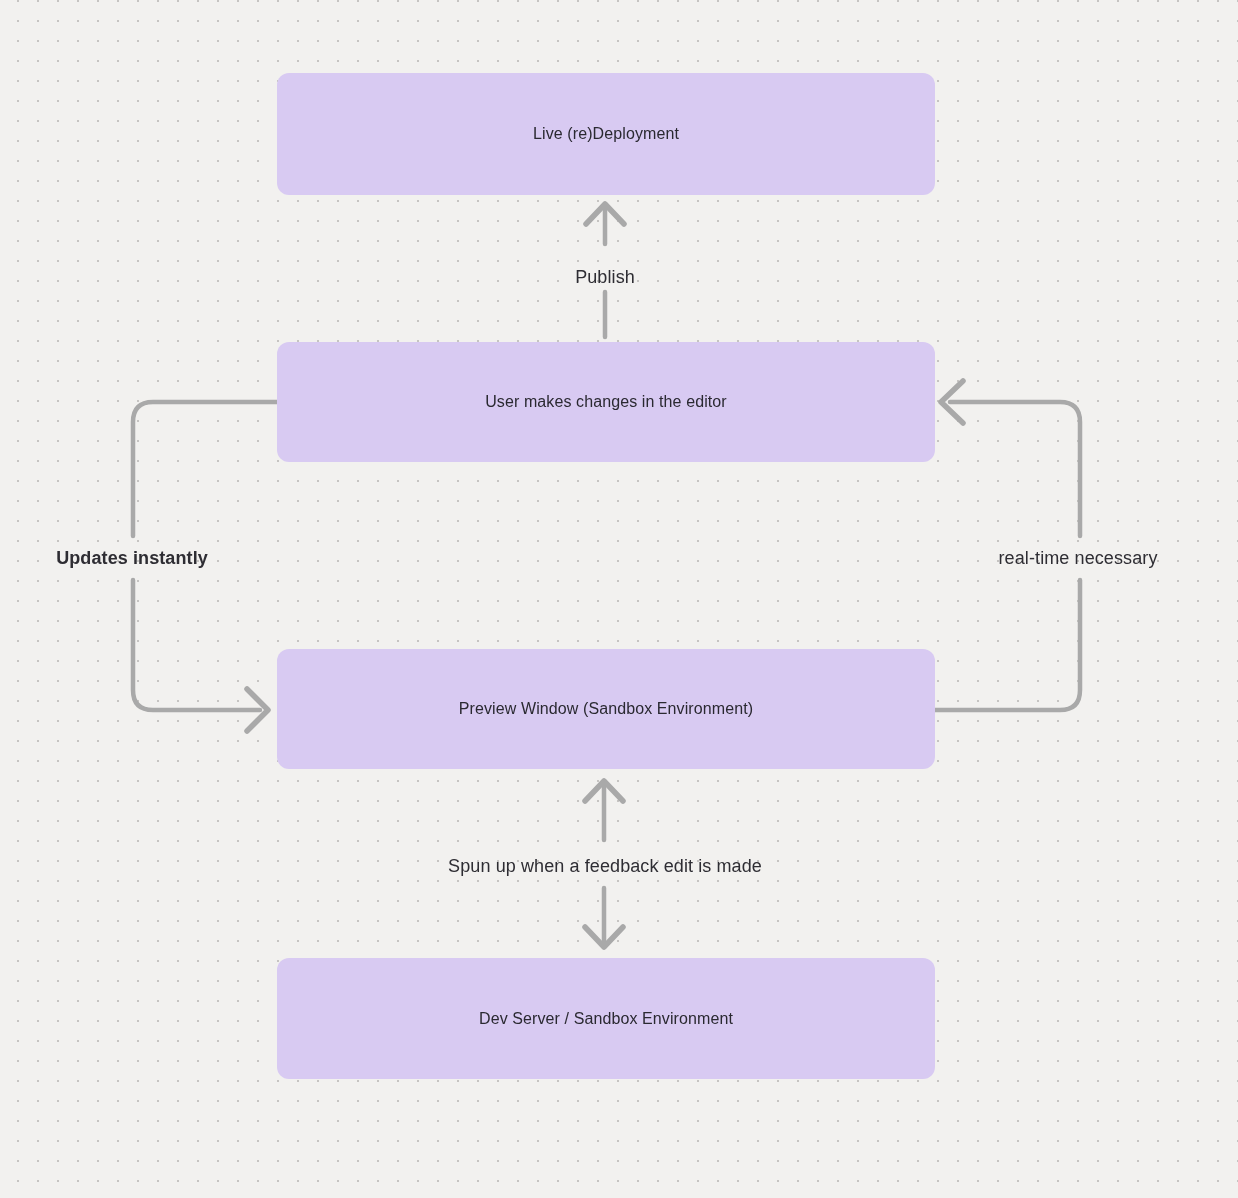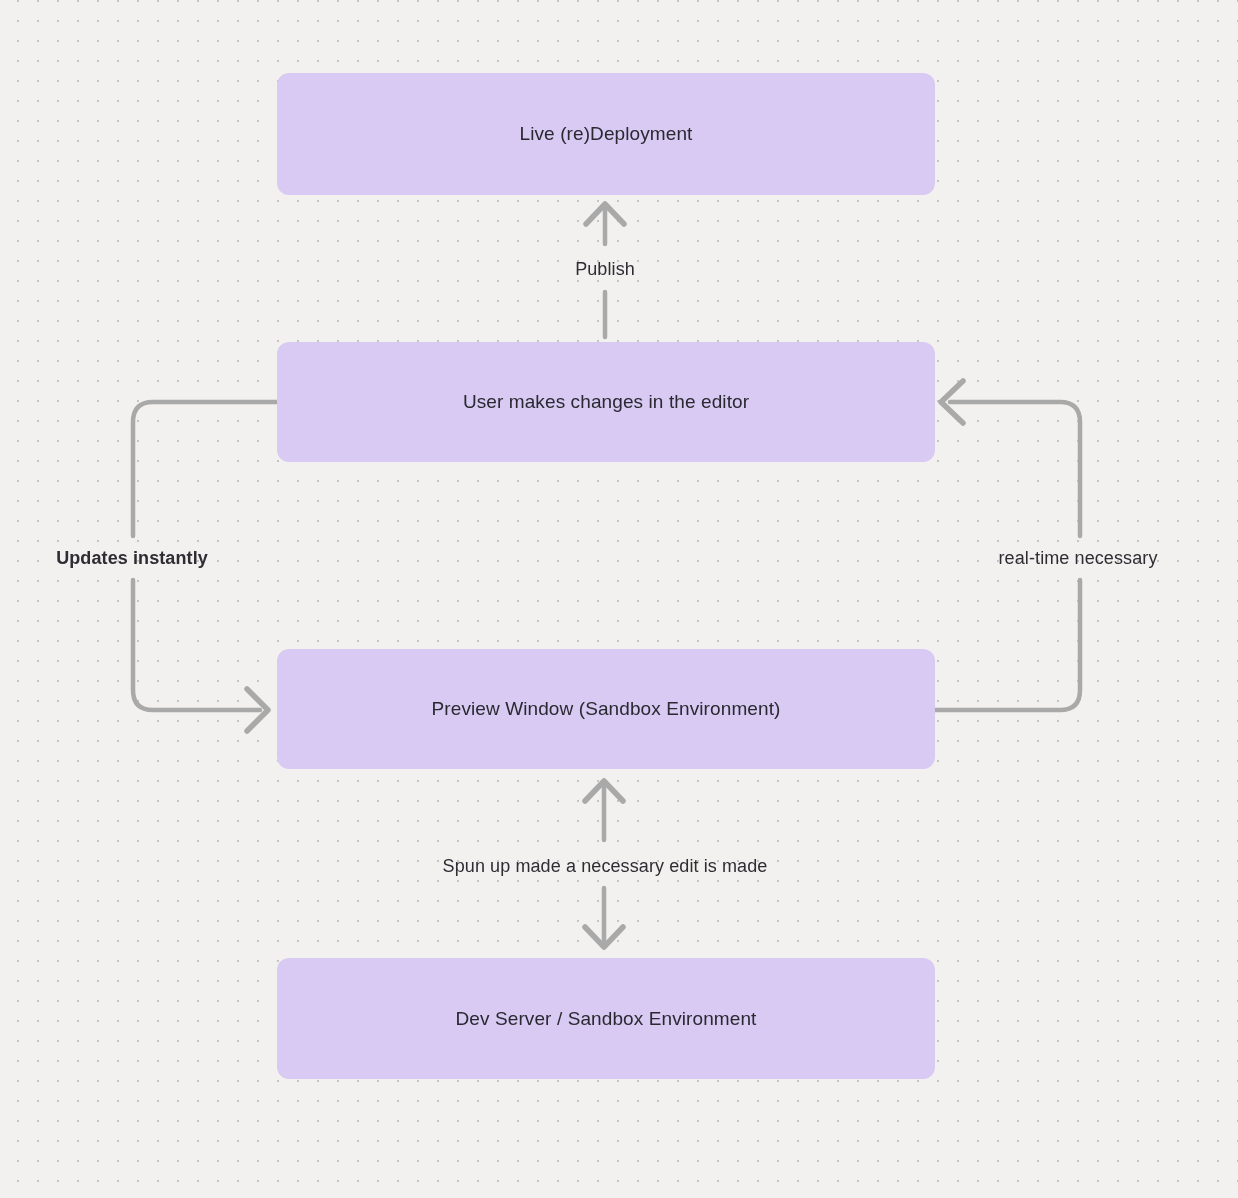--- a/index.html
+++ b/index.html
@@ -30,36 +30,36 @@
   }
   svg.connectors path.head { stroke-width: 5.5; }
   .node {
     position: absolute;
     left: 277px; width: 658px;
     background: #d8caf2;
     border-radius: 12px;
     display: flex; align-items: center; justify-content: center;
     text-align: center;
     color: #2a2931;
-    font-size: 19px;
+    font-size: 16px;
     letter-spacing: 0.1px;
   }
   .node-live    { top: 73px;  height: 122px; }
   .node-user    { top: 342px; height: 120px; }
   .node-preview { top: 649px; height: 120px; }
   .node-dev     { top: 958px; height: 121px; }
   .edge-label {
     position: absolute;
     transform: translate(-50%, -50%);
     white-space: nowrap;
     color: #2e2d33;
     font-size: 18px;
     letter-spacing: 0.1px;
   }
-  .el-publish  { left: 605px;  top: 269px; }
+  .el-publish  { left: 605px;  top: 277px; }
   .el-updates  { left: 132px;  top: 558px; font-weight: bold; }
   .el-feedback { left: 1078px; top: 558px; }
   .el-spun     { left: 605px;  top: 866px; }
 </style>
 </head>
 <body>
 
 <div class="canvas">
 
   <svg class="connectors" viewBox="0 0 1238 1198" aria-hidden="true">
@@ -102,15 +102,15 @@
     <span>User makes changes in the editor</span>
   </div>
 
   <div class="node node-dev">
     <span>Dev Server / Sandbox Environment</span>
   </div>
 
   <div class="edge-label el-publish">Publish</div>
   <div class="edge-label el-updates">Updates instantly</div>
   <div class="edge-label el-feedback">real-time necessary</div>
-  <div class="edge-label el-spun">Spun up made a necessary edit is made</div>
+  <div class="edge-label el-spun">Spun up when a feedback edit is made</div>
 
 </div>
 
 </body></html>

